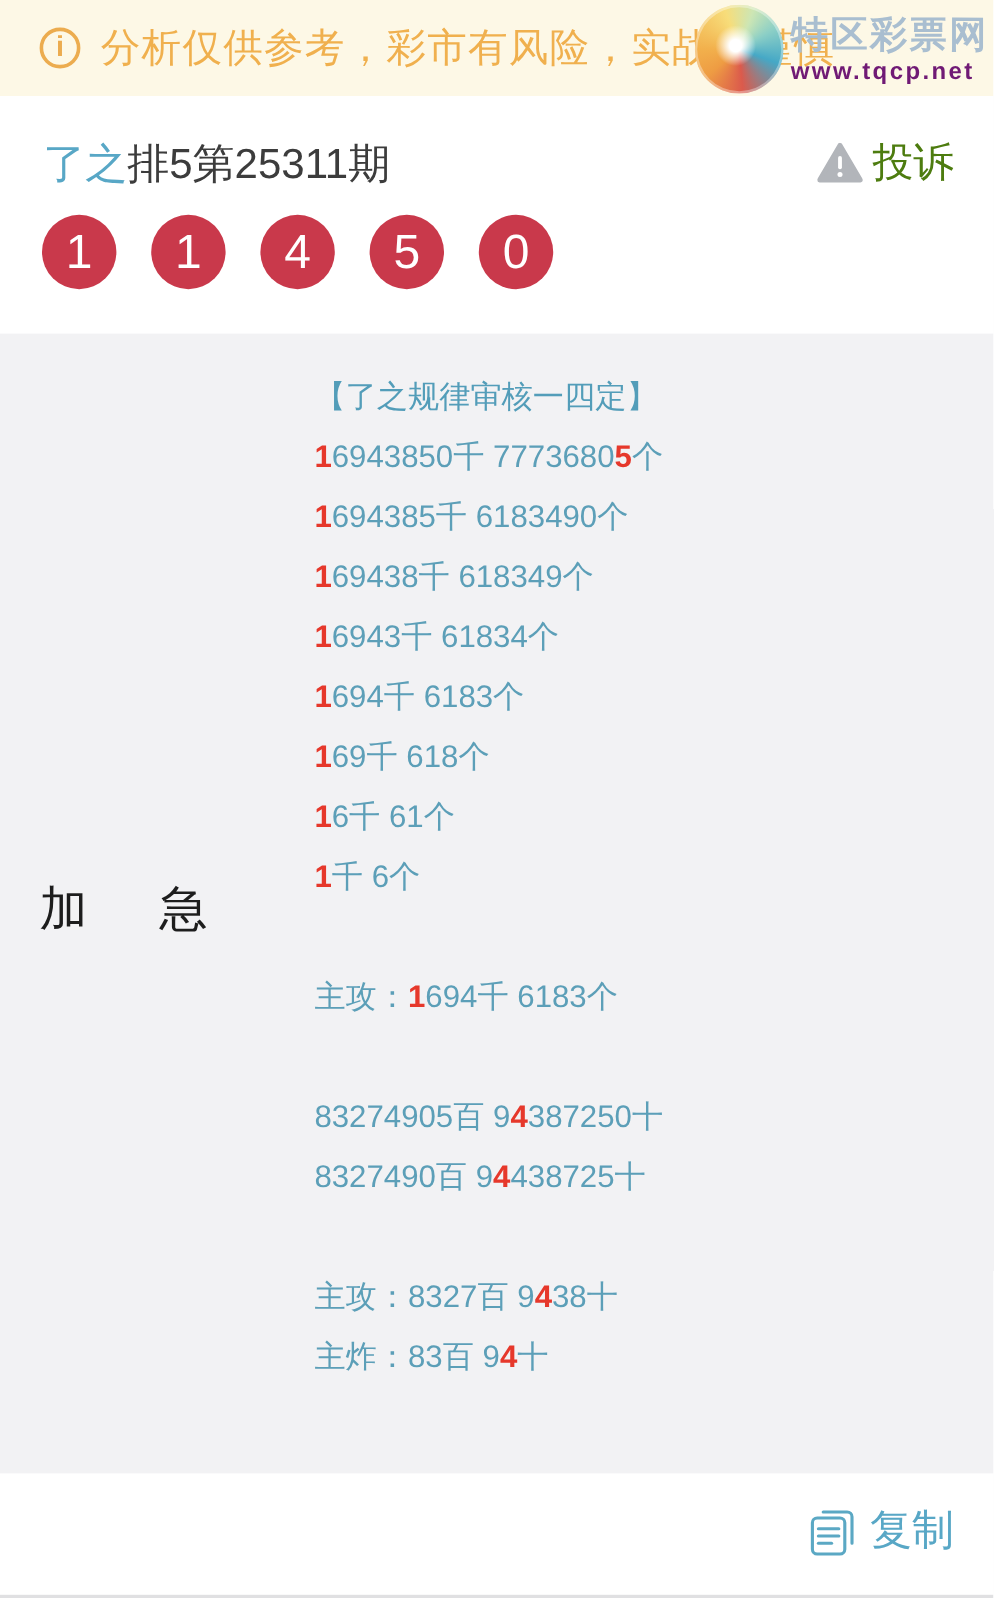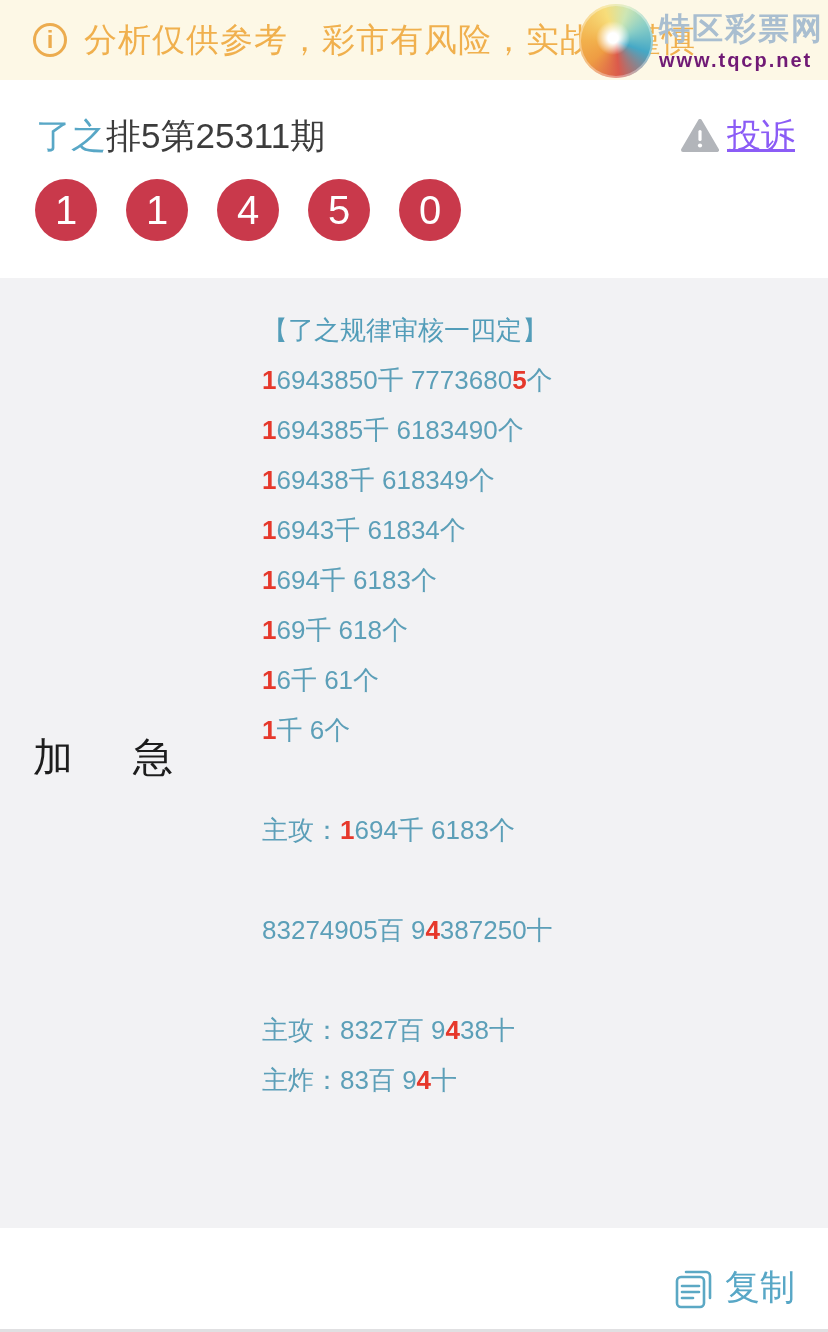--- a/index.html
+++ b/index.html
@@ -22,37 +22,37 @@
   .brand-name{font-size:31px;font-weight:700;color:#A9BED0;letter-spacing:2px;}
   .brand-url{margin-top:6px;font-size:20px;color:#701a75;letter-spacing:2px;font-weight:700;}
 
   
   .head-section{height:198px;background:#ffffff;}
   .head-row{display:flex;align-items:center;padding:30px 33px 0 36px;height:82px;}
   .page-title{font-size:35px;color:#3C3C3C;white-space:nowrap;}
   .author{color:#58A7C6;margin-top:44px;}
   .complaint{margin-left:auto;display:flex;align-items:center;cursor:pointer;}
   .warn-tri{width:38px;height:34px;margin-right:8px;}
-  .complaint-label{font-size:34px;color:#8b5cf6;text-decoration:underline;}
+  .complaint-label{font-size:34px;color:#4d7c0f;}
 
   
   .balls{display:flex;padding-left:35px;margin-top:17px;gap:29px;}
   .ball{width:62px;height:62px;border-radius:50%;background:#C9394B;color:#ffffff;
     display:flex;align-items:center;justify-content:center;font-size:40px;}
 
   
   .content{position:relative;height:950px;background:#F2F2F4;padding:27px 0 0 262px;}
   .content-line{height:50px;line-height:50px;font-size:26px;color:#5C9FB8;white-space:nowrap;}
   .content-line .seg-red{color:#E6382B;font-weight:700;}
   .content-title{color:#539DB9;}
   .urgent{position:absolute;left:33px;top:452px;font-size:40px;color:#1D1D1D;letter-spacing:60px;white-space:nowrap;}
 
   
   .footer{position:relative;height:104px;background:#ffffff;}
-  .copy-btn{position:absolute;right:33px;top:36px;display:flex;align-items:center;cursor:pointer;}
+  .copy-btn{position:absolute;right:33px;top:24px;display:flex;align-items:center;cursor:pointer;}
   .copy-icon{width:46px;height:46px;margin-right:8px;}
   .copy-label{font-size:35px;color:#58A7C6;}
   .bottom-line{position:absolute;left:0;bottom:0;width:100%;height:3px;background:#E0E0E2;}
 </style>
 </head>
 <body>
 
 <div id="app">
 
   <div class="banner">
@@ -96,20 +96,21 @@
         <div class="content-line"><span class="seg-red">1</span><span class="seg-teal">69438千 618349个</span></div>
         <div class="content-line"><span class="seg-red">1</span><span class="seg-teal">6943千 61834个</span></div>
         <div class="content-line"><span class="seg-red">1</span><span class="seg-teal">694千 6183个</span></div>
         <div class="content-line"><span class="seg-red">1</span><span class="seg-teal">69千 618个</span></div>
         <div class="content-line"><span class="seg-red">1</span><span class="seg-teal">6千 61个</span></div>
         <div class="content-line"><span class="seg-red">1</span><span class="seg-teal">千 6个</span></div>
         <div class="content-line"></div>
         <div class="content-line"><span class="seg-teal">主攻：</span><span class="seg-red">1</span><span class="seg-teal">694千 6183个</span></div>
         <div class="content-line"></div>
         <div class="content-line"><span class="seg-teal">83274905百 9</span><span class="seg-red">4</span><span class="seg-teal">387250十</span></div>
+        <div class="content-line"><span class="seg-teal">8327490百 9</span><span class="seg-red">4</span><span class="seg-teal">438725十</span></div>
         <div class="content-line"></div>
         <div class="content-line"><span class="seg-teal">主攻：8327百 9</span><span class="seg-red">4</span><span class="seg-teal">38十</span></div>
         <div class="content-line"><span class="seg-teal">主炸：83百 9</span><span class="seg-red">4</span><span class="seg-teal">十</span></div>
       </div>
     <div class="urgent">加急</div>
   </div>
 
   <div class="footer">
     <div class="copy-btn">
       <svg class="copy-icon" viewBox="0 0 46 46" fill="none" stroke="#5BA8C4" stroke-width="2.6" stroke-linecap="round" stroke-linejoin="round">

